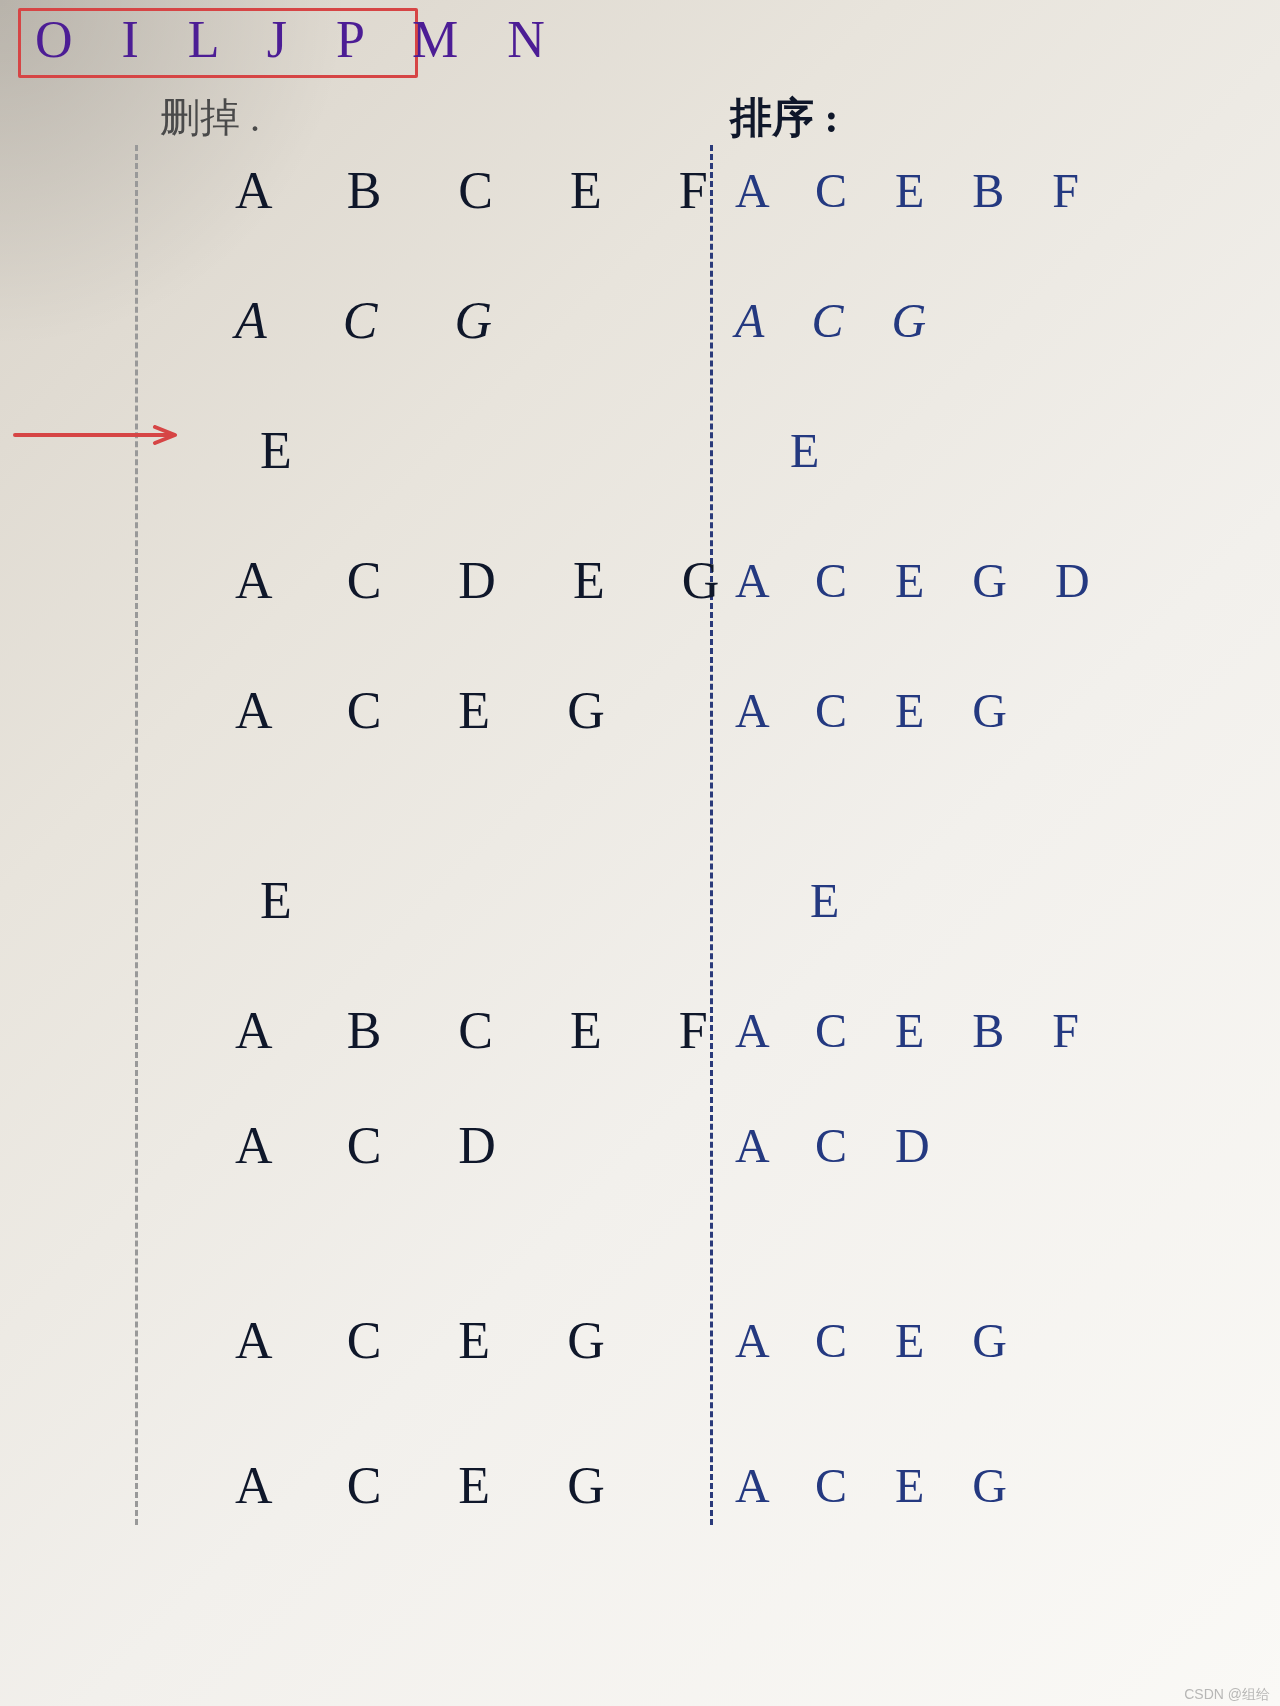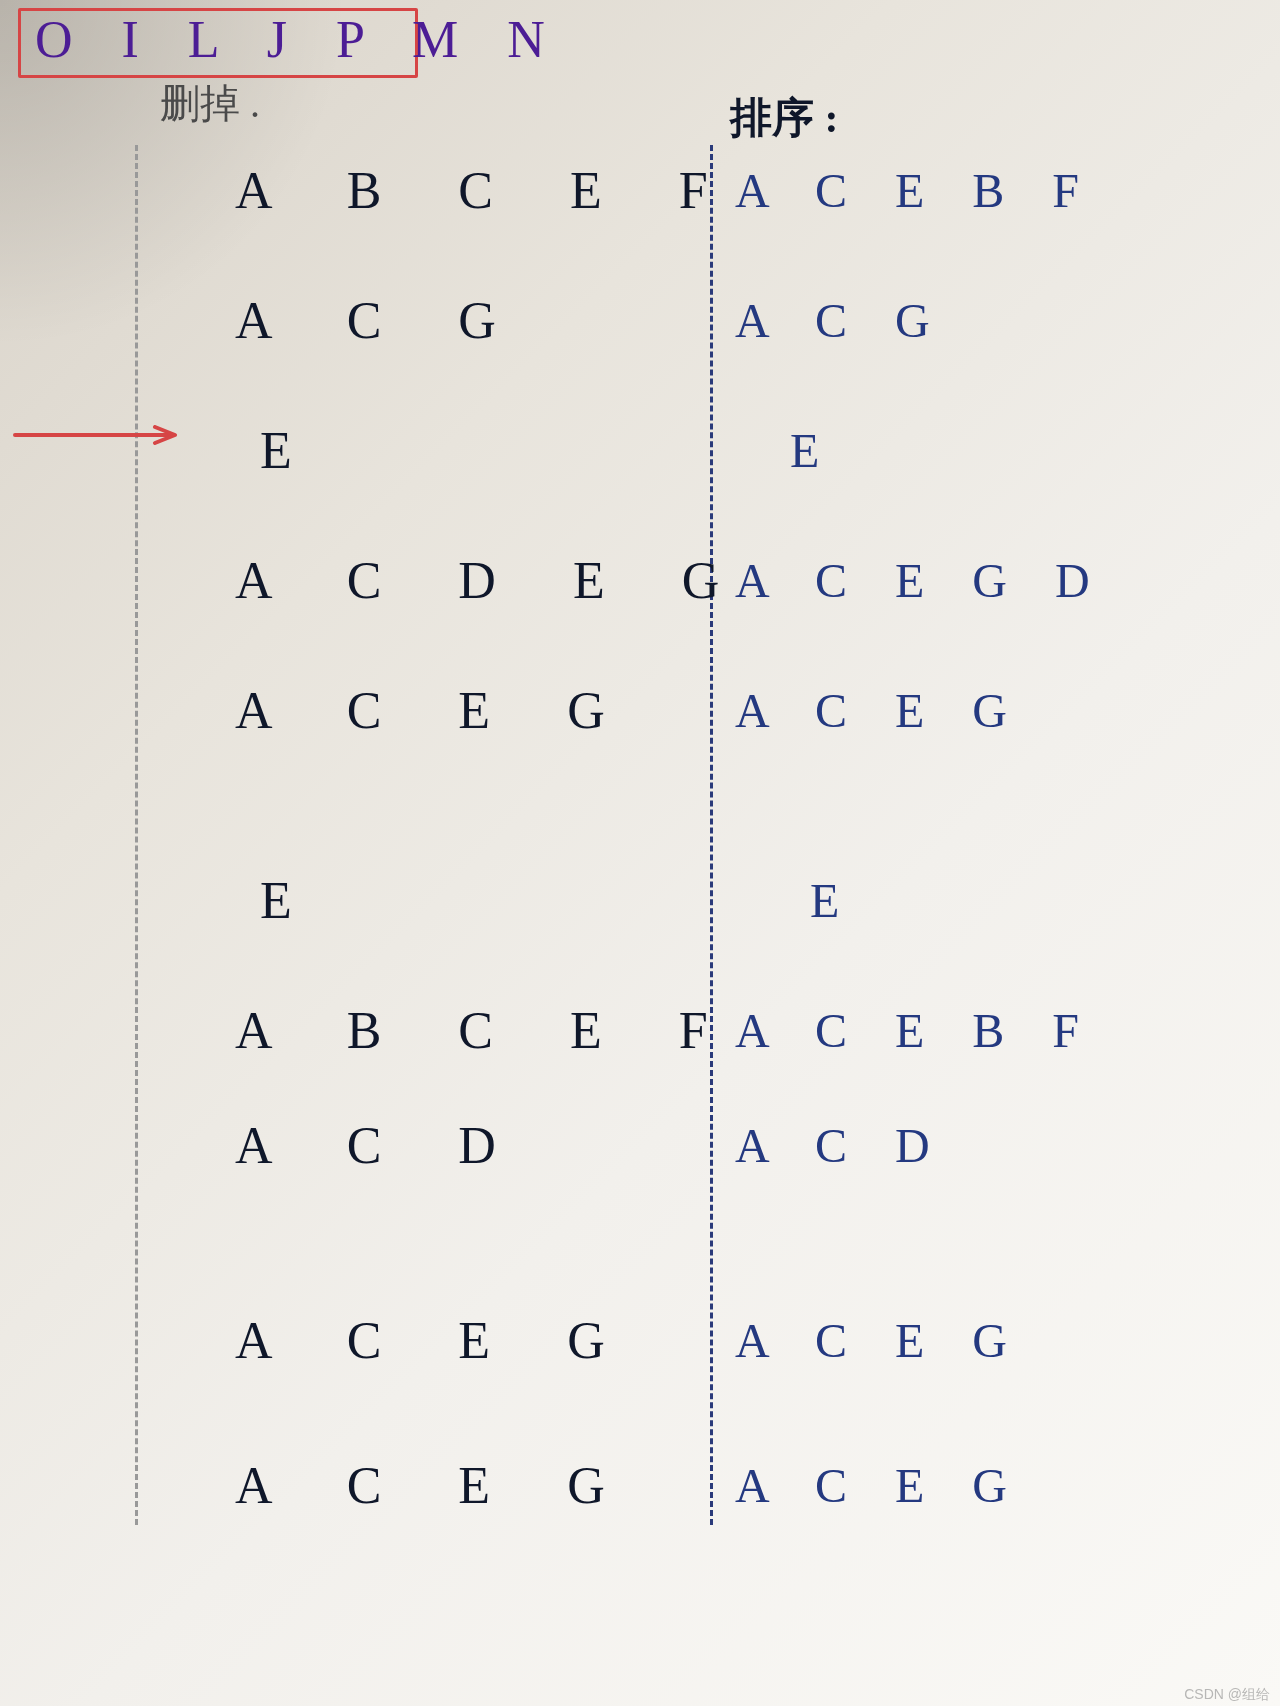--- a/index.html
+++ b/index.html
@@ -40,21 +40,21 @@
       left: 35px;
       font-size: 52px;
       font-weight: 500;
       color: #4c1d95;
       letter-spacing: 18px;
       font-family: 'Segoe Script', 'Comic Sans MS', cursive;
     }
     
     .header-left {
       position: absolute;
-      top: 76px;
+      top: 90px;
       left: 160px;
       font-size: 40px;
       color: #4a4a4a;
       font-family: 'KaiTi', 'STKaiti', serif;
       text-align: center;
     }
     
     .header-right {
       position: absolute;
       top: 90px;
@@ -113,21 +113,21 @@
     .right-col {
       left: 735px;
       font-size: 48px;
       color: #243980;
       letter-spacing: 18px;
       font-family: 'Segoe Print', 'Comic Sans MS', cursive;
       font-weight: 500;
     }
     
     .row1 { top: 160px; }
-    .row2 { top: 290px; }
+    .row2 { top: 290px; font-style: italic; }
     .row3 { top: 420px; }
     .row3.left-col { left: 260px; }
     .row3.right-col { left: 790px; }
     .row4 { top: 550px; }
     .row5 { top: 680px; }
     .row6 { top: 870px; }
     .row6.left-col { left: 260px; }
     .row6.right-col { left: 810px; }
     .row7 { top: 1000px; }
     .row8 { top: 1115px; }

